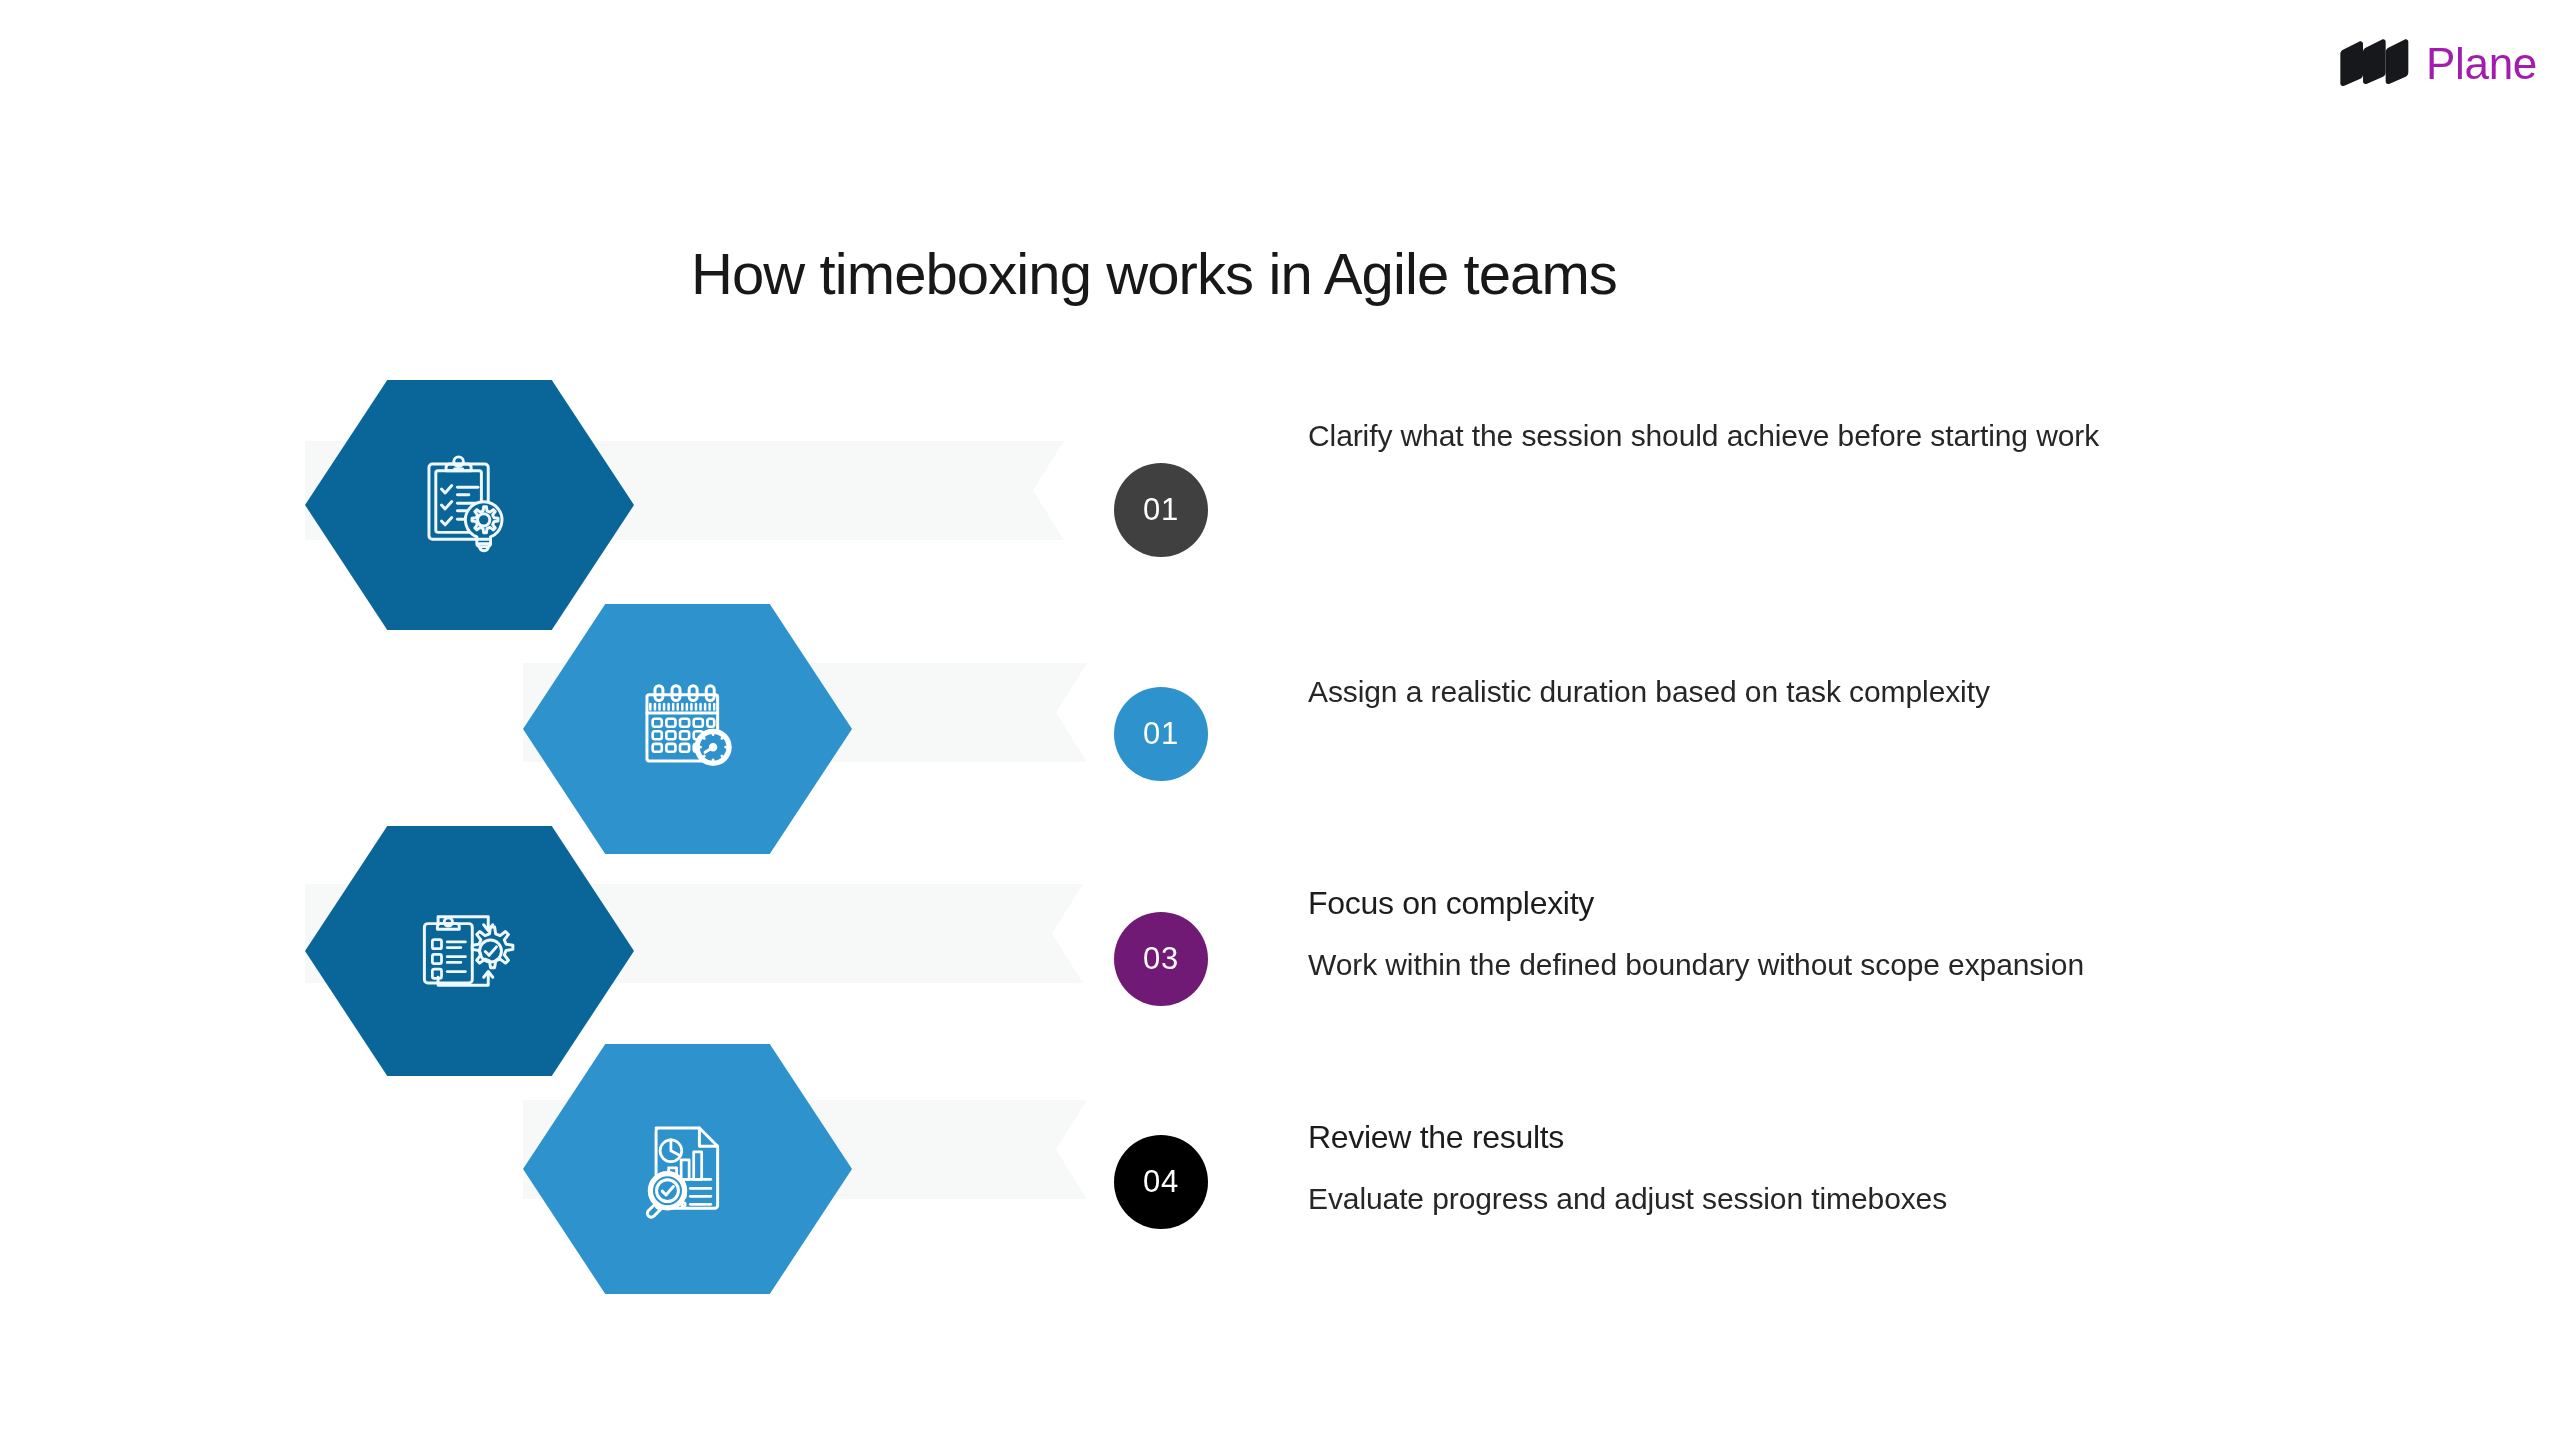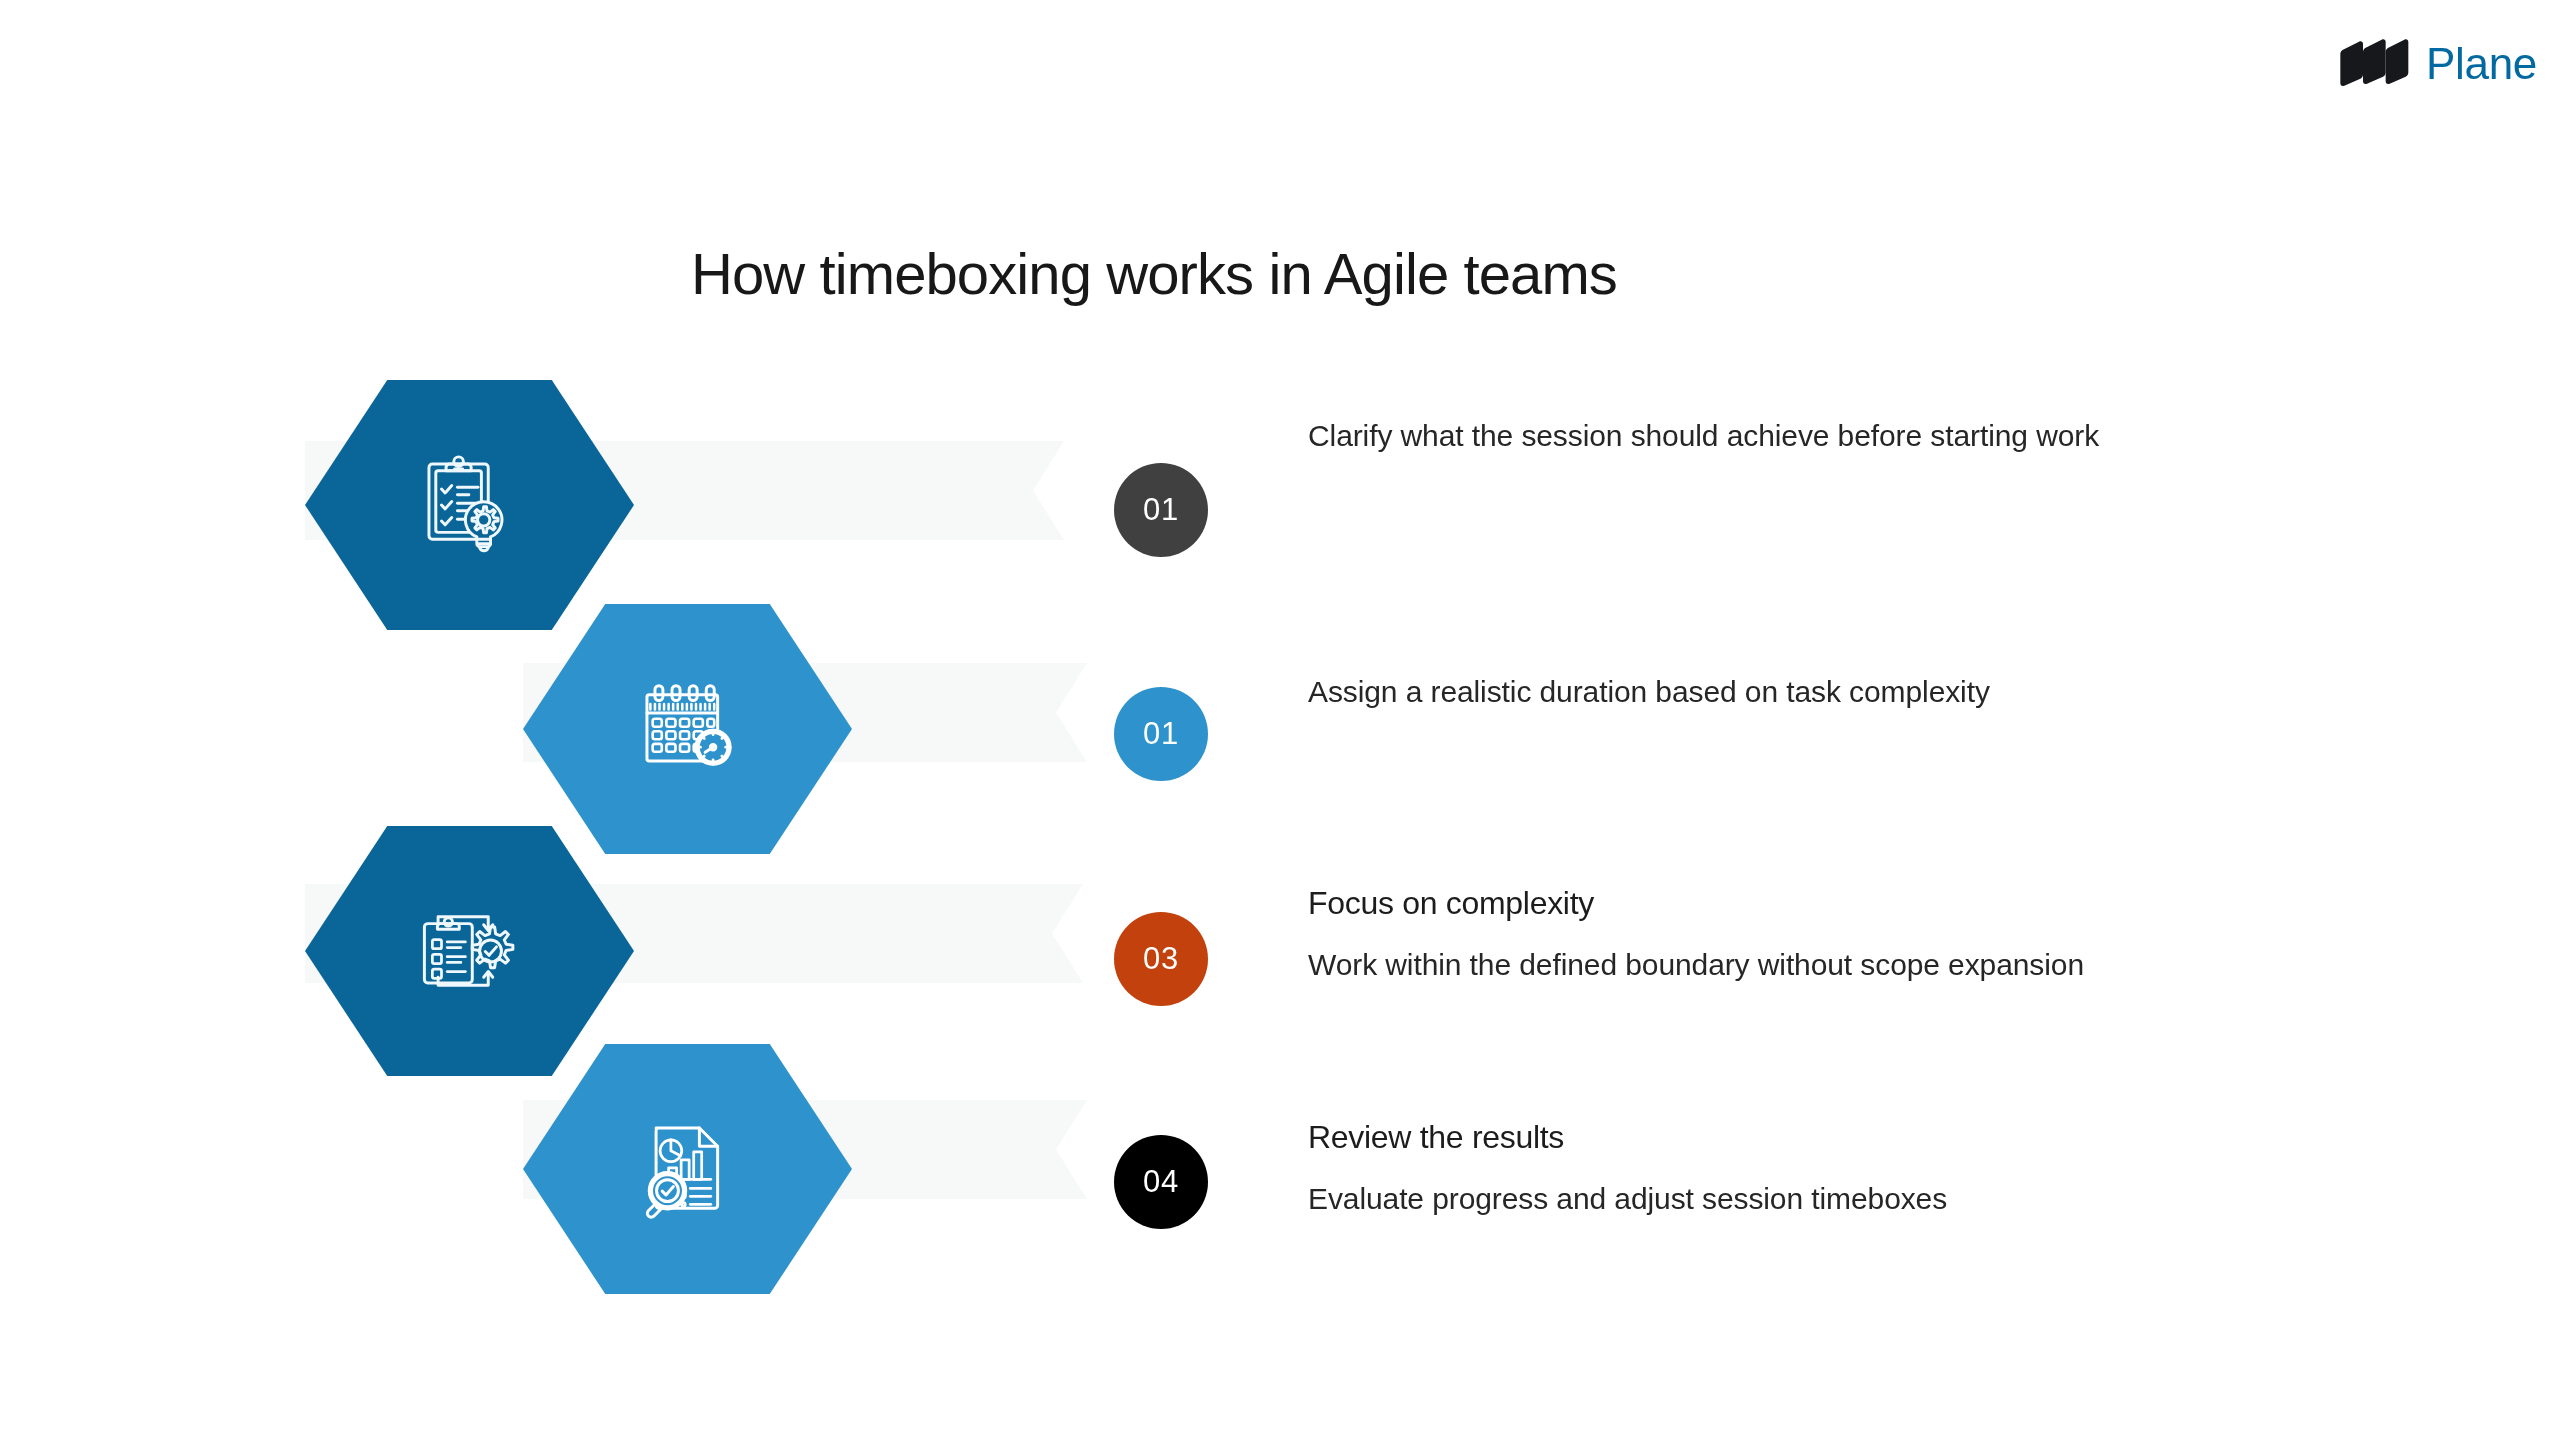--- a/index.html
+++ b/index.html
@@ -22,21 +22,21 @@
     top: 39px;
     right: 39px;
     display: flex;
     align-items: center;
     gap: 14.8px;
   }
   .brand-mark { display: block; }
   .brand-name {
     font-size: 44px;
     font-weight: 500;
-    color: #0369a1;
+    color: #a21caf;
     letter-spacing: -0.3px;
     line-height: 1;
   }
 
   
   .page-title {
     position: absolute;
     top: 201px;
     left: 691px;
     font-size: 58px;
@@ -238,21 +238,21 @@
           </g>
           <g transform="translate(68,50)">
             <path d="M0 -21 l3.6 0 0.9 5.9 3.9 1.6 4.7 -3.6 2.6 2.6 -3.6 4.7 1.6 3.9 5.9 0.9 0 3.6 -5.9 0.9 -1.6 3.9 3.6 4.7 -2.6 2.6 -4.7 -3.6 -3.9 1.6 -0.9 5.9 -3.6 0 -0.9 -5.9 -3.9 -1.6 -4.7 3.6 -2.6 -2.6 3.6 -4.7 -1.6 -3.9 -5.9 -0.9 0 -3.6 5.9 -0.9 1.6 -3.9 -3.6 -4.7 2.6 -2.6 4.7 3.6 3.9 -1.6 z"></path>
             <circle cx="0" cy="0" r="9.6"></circle>
             <path d="M-4.6 0.4 l3.3 3.4 L5.2 -3.6"></path>
           </g>
         </svg>
       </span>
     </div>
 
-    <div class="num-circle" style="left:1114px; top:912px; width:94px; height:94px; background:#c2410c;">
+    <div class="num-circle" style="left:1114px; top:912px; width:94px; height:94px; background:#701a75;">
       <span>03</span>
     </div>
 
     <div class="step-text" style="left:1308px; top:885px; width:1174px;">
       <p class="step-heading">Focus on complexity</p>
       <p class="step-desc" style="max-width:1174px;">Work within the defined boundary without scope expansion</p>
     </div>
   </div>
 
   <div class="step">

